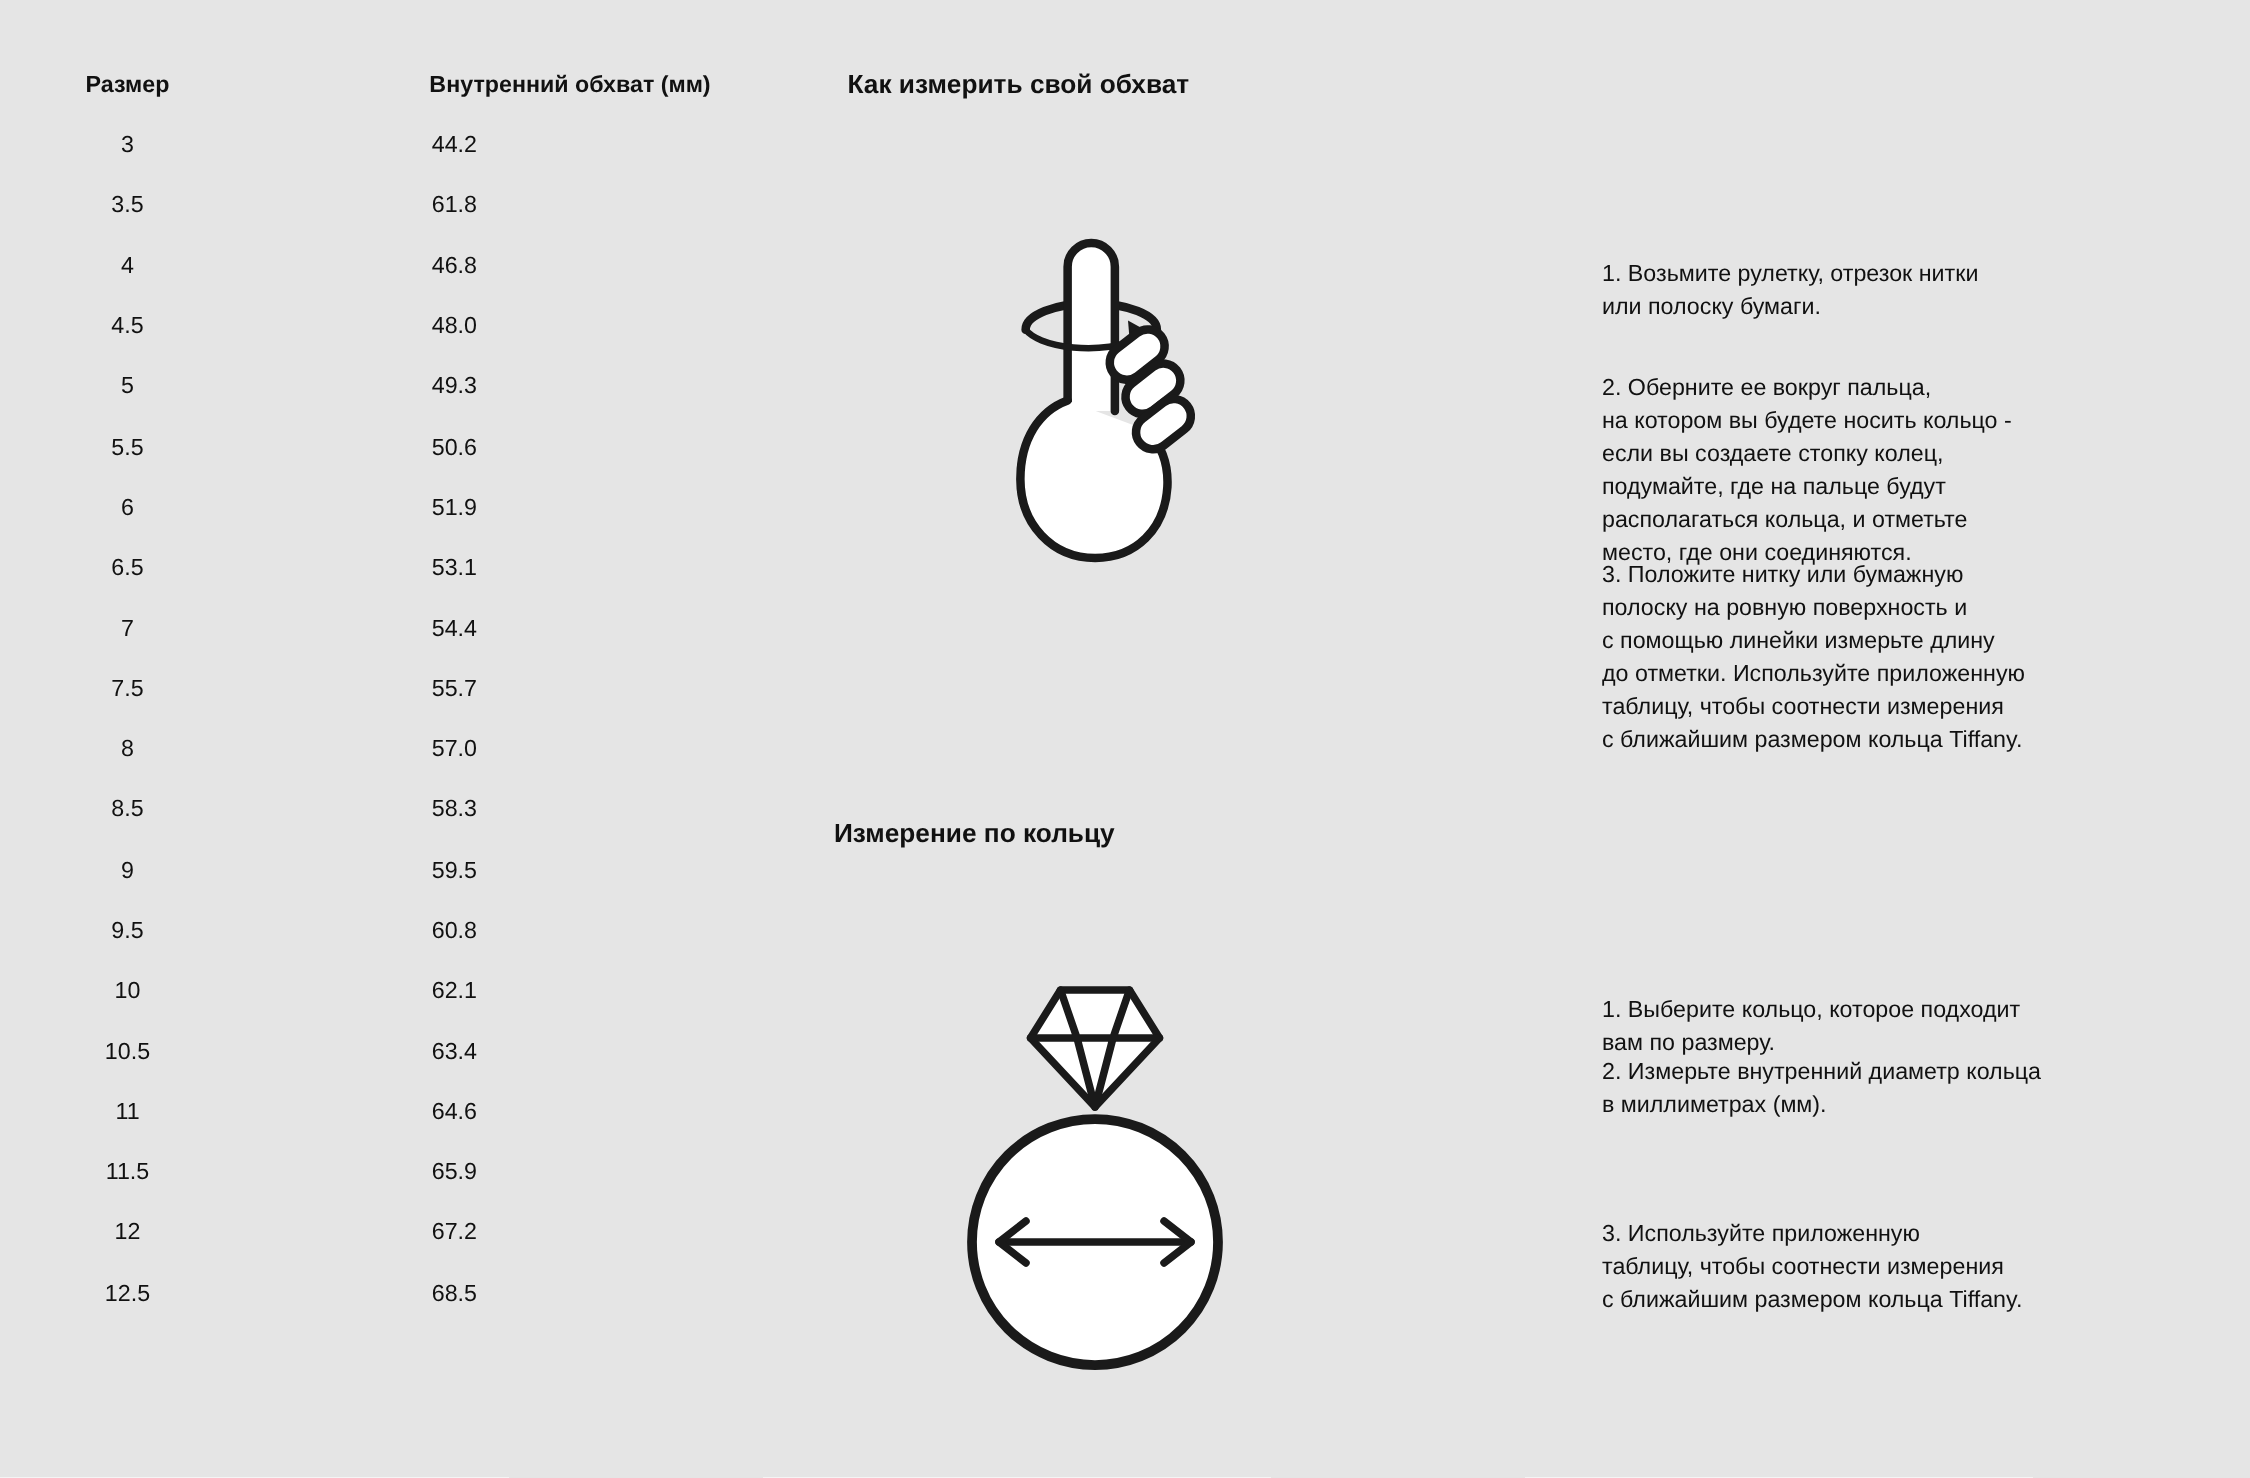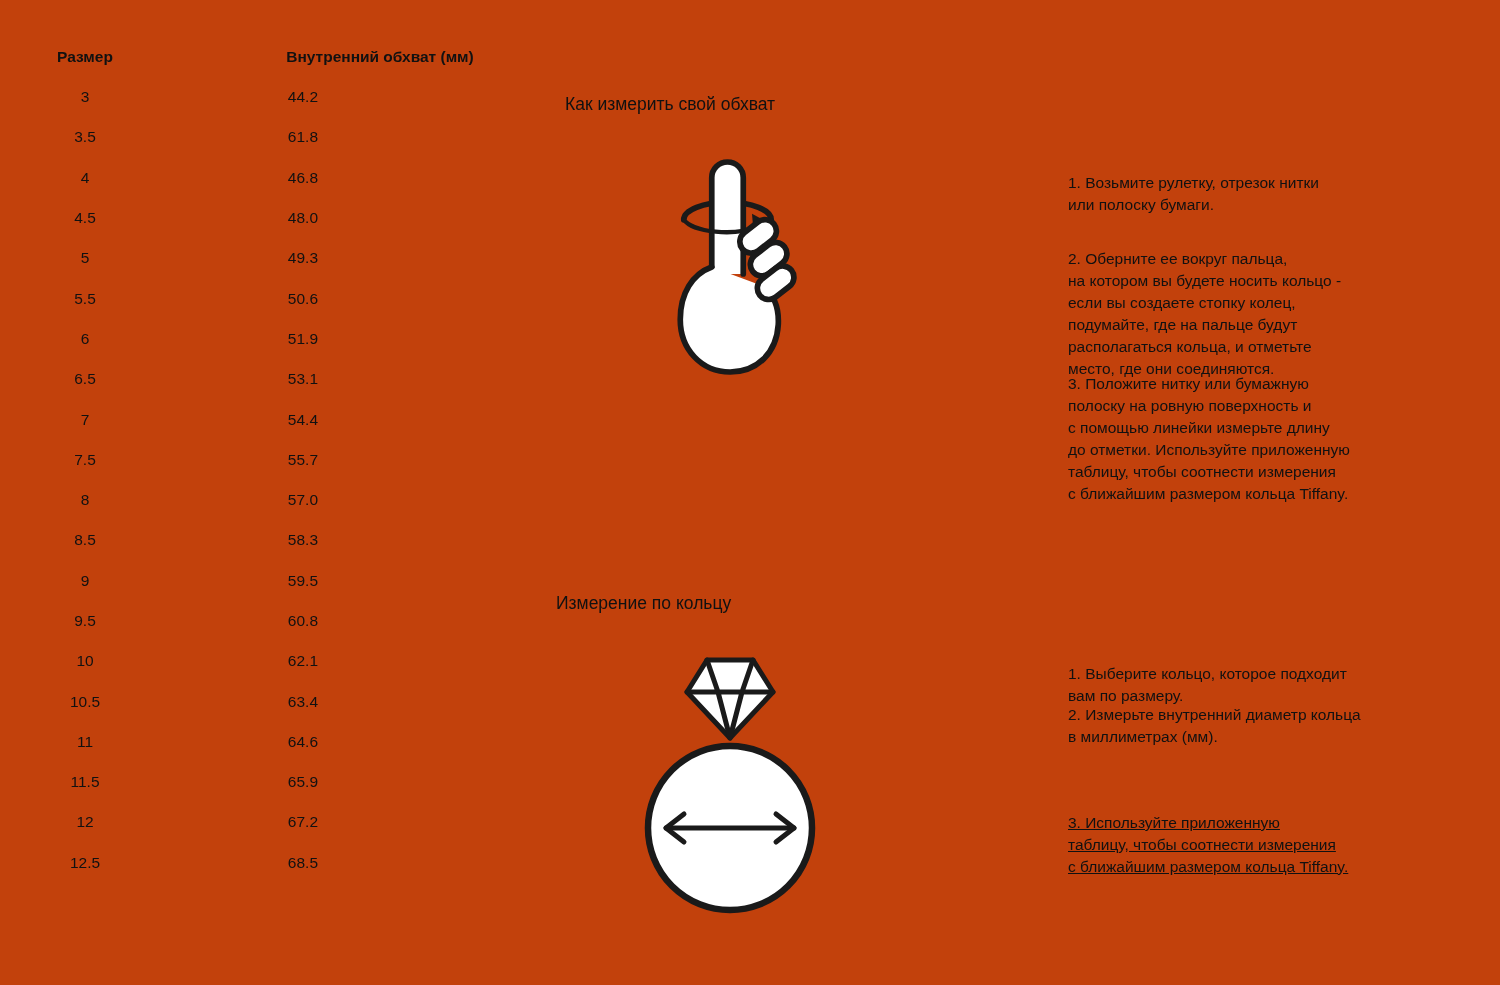--- a/index.html
+++ b/index.html
@@ -1,34 +1,34 @@
 <!DOCTYPE html>
 <html><head>
 <meta charset="utf-8">
 <style>
   html,body{margin:0;padding:0;background:#fff;}
   .page{
-    position:relative;width:1500px;height:985px;background:#c2410c;
+    position:relative;width:1500px;height:985px;background:#e5e5e5;
     font-family:"Liberation Sans", sans-serif;color:#111;overflow:hidden;
   }
   
   .tbl{position:absolute;left:50px;top:37px;}
   .trow{display:flex;align-items:center;height:40.3px;font-size:15.5px;}
   .trow.thead{height:40px;font-weight:700;font-size:15.5px;}
   .c-size{width:70px;text-align:center;}
   .c-circ{width:70px;margin-left:128px;text-align:right;}
   .thead .c-circ{width:260px;margin-left:130px;text-align:center;}
   
-  .sec-title{position:absolute;font-weight:400;font-size:17.5px;white-space:nowrap;margin-top:48px;}
+  .sec-title{position:absolute;font-weight:700;font-size:17.5px;white-space:nowrap;}
   .title-circ{left:565px;top:46px;}
   .title-ring{left:556px;top:545px;}
   
   .step{position:absolute;left:1068px;width:350px;font-size:15.5px;line-height:22px;white-space:pre-line;}
   .s1{top:172px;} .s2{top:248px;} .s3{top:373px;}
-  .r1{top:663px;} .r2{top:704px;} .r3{top:812px;text-decoration:underline;}
+  .r1{top:663px;} .r2{top:704px;} .r3{top:812px;}
   
   .icon{position:absolute;}
   .icon-hand{left:640px;top:150px;width:175px;height:248px;}
   .icon-ring{left:630px;top:650px;width:200px;height:272px;}
   .icon svg{width:100%;height:100%;display:block;}
   .ln{stroke:#1a1a1a;stroke-width:6.5;fill:none;stroke-linecap:round;stroke-linejoin:round;}
   .lnf{stroke:#1a1a1a;stroke-width:6.5;fill:#ffffff;stroke-linecap:round;stroke-linejoin:round;}
   .thin{stroke-width:5;}
   .solid{fill:#1a1a1a;stroke:none;}
 </style>

